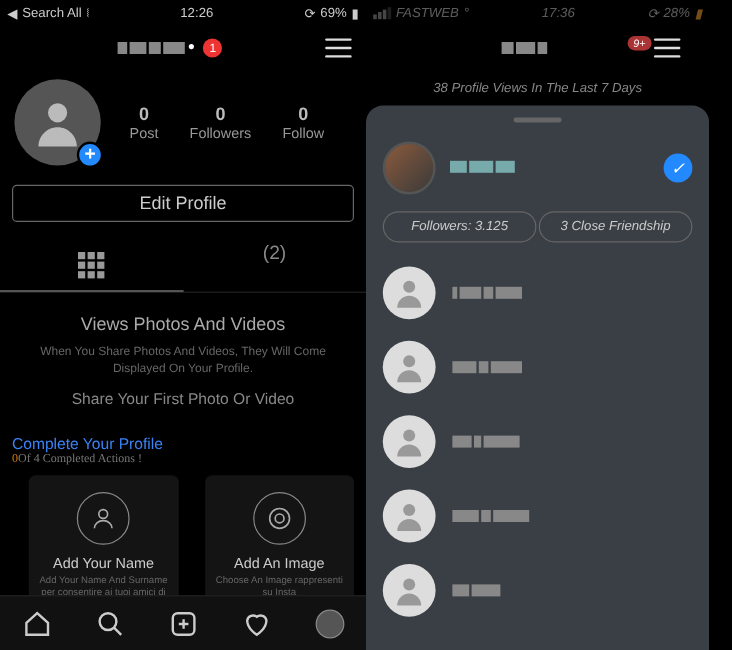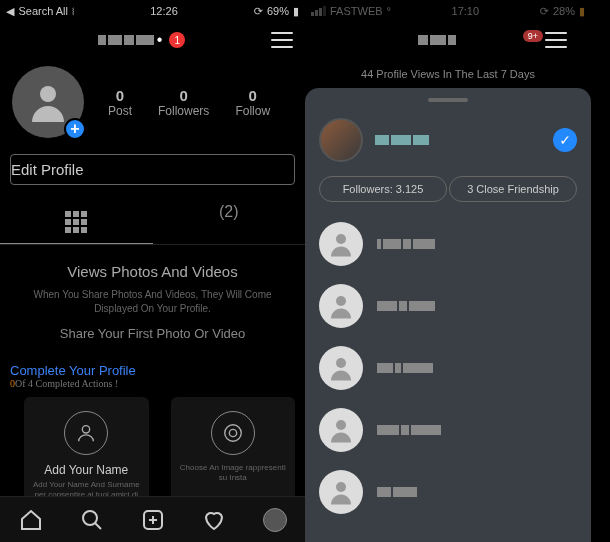--- a/index.html
+++ b/index.html
@@ -1,40 +1,40 @@
 <!DOCTYPE html>
 <html><head>
 <meta charset="utf-8">
 <style>
 * { margin: 0; padding: 0; box-sizing: border-box; }
 body { background: #000; font-family: -apple-system, Helvetica, Arial, sans-serif; width: 610px; height: 542px; overflow: hidden; display: flex; }
 .phone { position: relative; background: #000; overflow: hidden; }
 .phone-left { width: 305px; height: 542px; }
-.phone-right { width: 286px; height: 542px; }
+.phone-right { width: 286px; height: 542px; font-style: italic; }
 .status-bar { height: 22px; display: flex; align-items: center; justify-content: space-between; padding: 0 6px; color: #ccc; font-size: 11px; }
 .status-left, .status-right { display: flex; align-items: center; gap: 4px; }
 .signal { display: inline-flex; gap: 1px; align-items: flex-end; }
 .signal span { width: 3px; background: #999; display: inline-block; }
 .signal span:nth-child(1){height:4px}.signal span:nth-child(2){height:6px}.signal span:nth-child(3){height:8px}.signal span:nth-child(4){height:10px;background:#444}
 .topbar { height: 36px; display: flex; align-items: center; justify-content: space-between; padding: 0 12px; }
 .topbar-title { display:flex; gap:3px; align-items:center; }
 .pixblock { display:inline-flex; gap:2px; }
 .pixblock span { display:inline-block; height:10px; background:#888; }
 .badge-red { background:#e33; color:#fff; border-radius:50%; width:16px; height:16px; font-size:10px; display:inline-flex; align-items:center; justify-content:center; margin-left:4px; }
 .hamburger { display:flex; flex-direction:column; gap:5px; cursor:pointer; }
 .hamburger span { width:22px; height:2px; background:#ddd; border-radius:1px; }
 .profile-header { padding: 8px 12px 4px; display:flex; align-items:center; gap:24px; }
 .avatar-wrap { position:relative; width:72px; height:72px; }
 .avatar { width:72px; height:72px; border-radius:50%; background:#555; display:flex; align-items:center; justify-content:center; }
 .avatar-silhouette { width:48px; height:48px; fill:#bbb; }
 .add-badge { position:absolute; right:-2px; bottom:-2px; width:22px; height:22px; border-radius:50%; background:#2389ff; display:flex; align-items:center; justify-content:center; color:#fff; font-size:16px; font-weight:bold; border:2px solid #000; }
 .stats { display:flex; gap:26px; }
 .stat { text-align:center; color:#999; font-size:12px; }
 .stat-num { color:#bbb; font-weight:600; font-size:15px; }
-.edit-btn { margin:12px 10px 8px; border:1px solid #666; border-radius:4px; color:#ccc; padding:6px 0; font-size:15px; background:#000; }
+.edit-btn { margin:12px 10px 8px; border:1px solid #666; border-radius:4px; color:#ccc; text-align:center; padding:6px 0; font-size:15px; background:#000; }
 .tabs { display:flex; border-bottom:1px solid #222; }
 .tab { flex:1; text-align:center; padding:10px 0; color:#888; font-size:16px; }
 .tab.active { border-bottom:1px solid #888; }
 .grid-icon { display:inline-grid; grid-template-columns:repeat(3,6px); grid-template-rows:repeat(3,6px); gap:2px; }
 .grid-icon span { background:#999; }
 .empty-state { text-align:center; padding:18px 16px 10px; }
 .empty-title { color:#aaa; font-size:15px; text-align:center; }
 .empty-sub { color:#666; font-size:10px; margin-top:8px; line-height:1.4; }
 .empty-link { color:#888; font-size:13px; margin-top:10px; }
 .complete-section { padding:12px 10px 6px; }
@@ -172,20 +172,21 @@
         <div class="card-title">Add Your Name</div>
         <div class="card-sub">Add Your Name And Surname per consentire ai tuoi amici di</div>
       </div>
       <div class="card">
         <div class="card-icon">
             <svg viewBox="0 0 24 24" width="22" height="22" stroke="#aaa" fill="none" stroke-width="1.5">
               <circle cx="12" cy="12" r="9"></circle>
               <circle cx="12" cy="12" r="4"></circle>
             </svg>
           </div>
+        <div class="card-title">Add An Image</div>
         <div class="card-sub">Choose An Image rappresenti su Insta</div>
       </div>
     </div>
   </div>
 
   <div class="bottom-nav">
     <svg class="nav-icon" viewBox="0 0 24 24">
         <path d="M3 11l9-8 9 8v10H3z"></path>
       </svg>
     <svg class="nav-icon" viewBox="0 0 24 24">
@@ -208,21 +209,21 @@
     <div class="status-left">
       <span class="signal">
           <span></span>
           <span></span>
           <span></span>
           <span></span>
         </span>
       <span>FASTWEB</span>
       <span>°</span>
     </div>
-    <span>17:10</span>
+    <span>17:36</span>
     <div class="status-right">
       <span>⟳</span>
       <span>28%</span>
       <span style="color:#fa3">▮</span>
     </div>
   </div>
 
   <div class="dim-overlay"></div>
 
   <div class="right-top">
@@ -233,21 +234,21 @@
           <span style="width:16px"></span>
           <span style="width:8px"></span>
         </span>
       <div class="hamburger">
           <span></span>
           <span></span>
           <span></span>
         </div>
     </div>
     <span class="badge-count">9+</span>
-    <div class="profile-views">44 Profile Views In The Last 7 Days</div>
+    <div class="profile-views">38 Profile Views In The Last 7 Days</div>
   </div>
 
   <div class="sheet">
     <div class="sheet-handle"></div>
     <div class="sheet-header">
       <div class="sheet-avatar"></div>
       <div class="sheet-name">
         <span class="pixblock">
             <span style="width:14px;background:#7aa"></span>
             <span style="width:20px;background:#7aa"></span>

